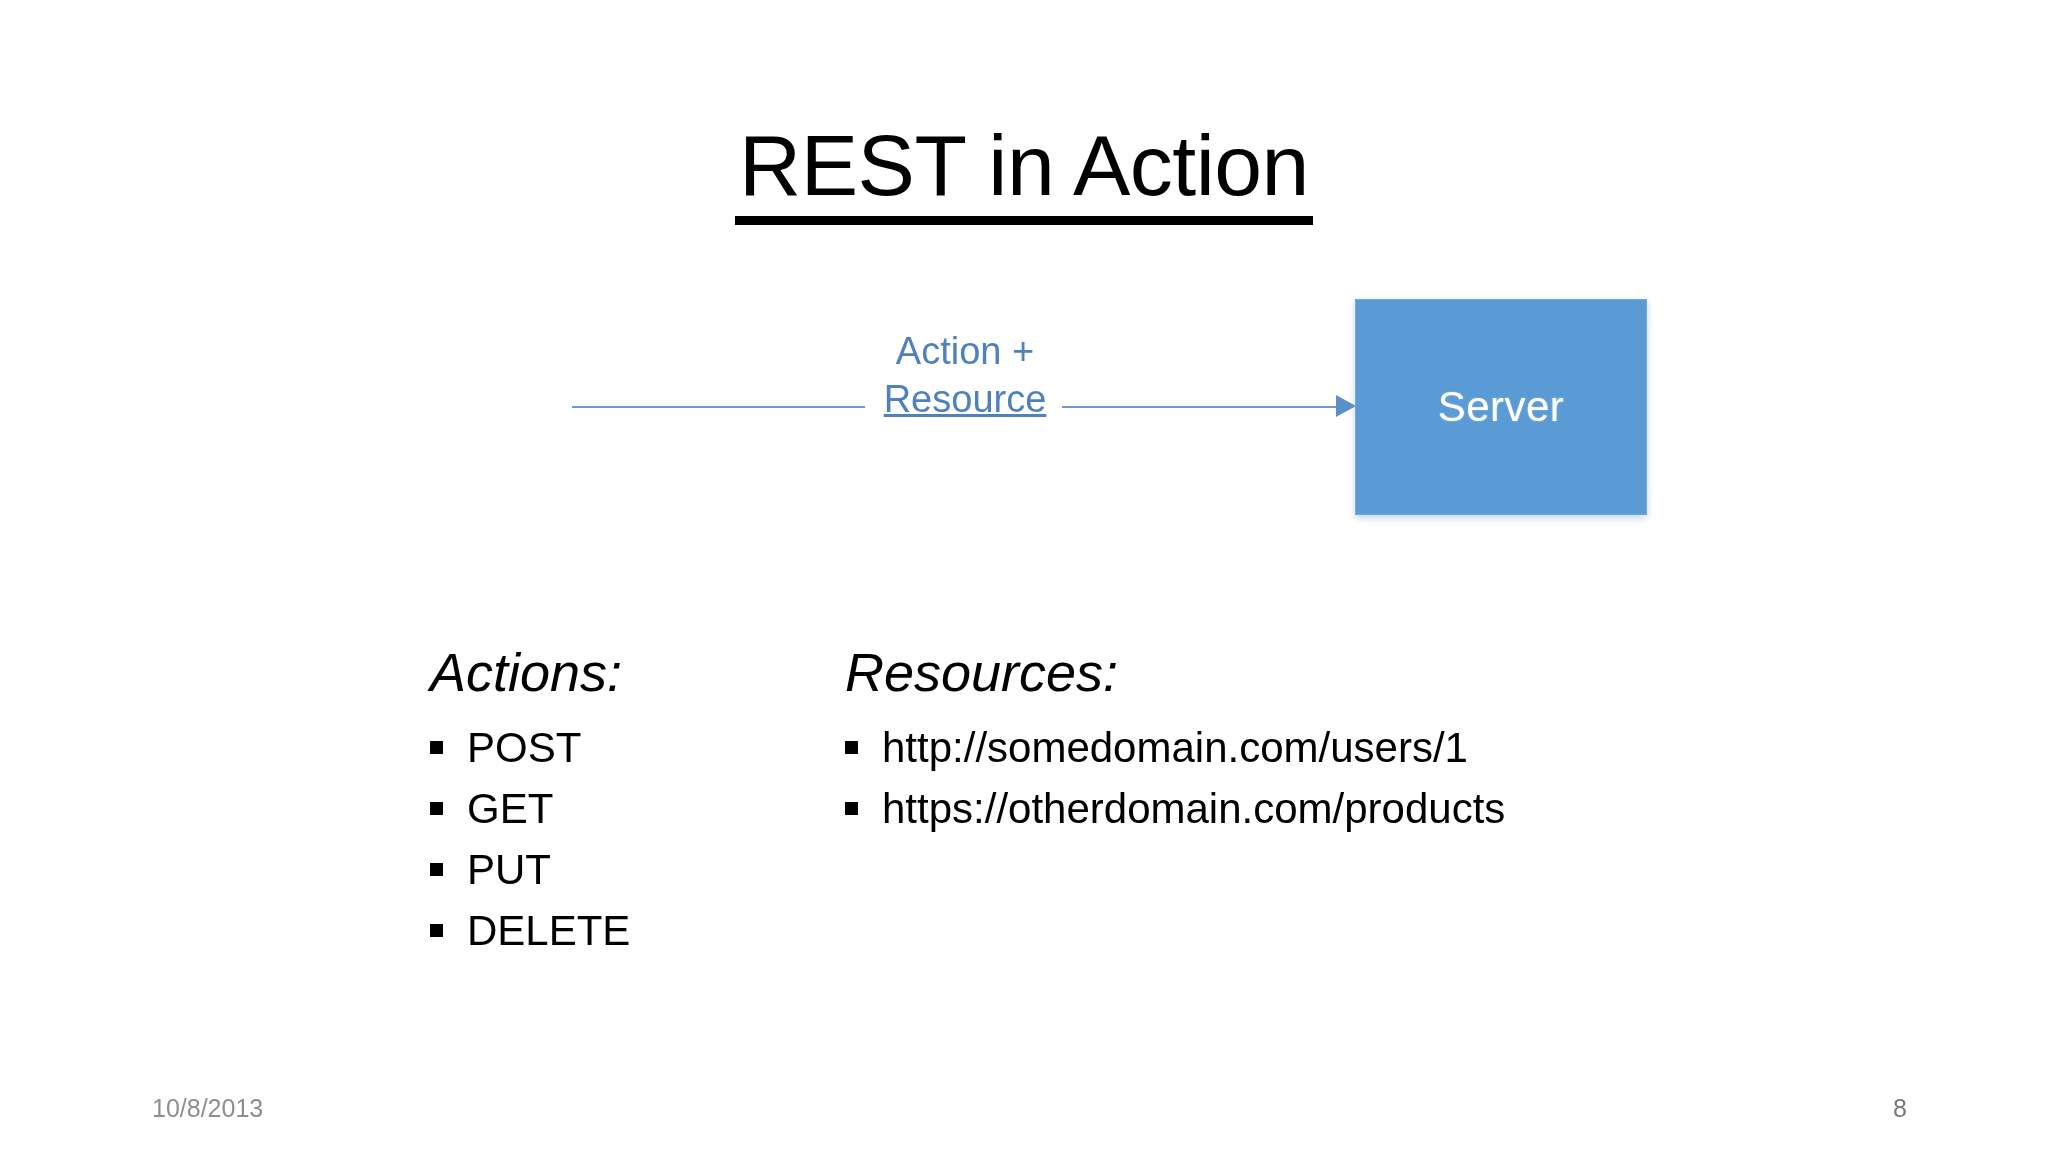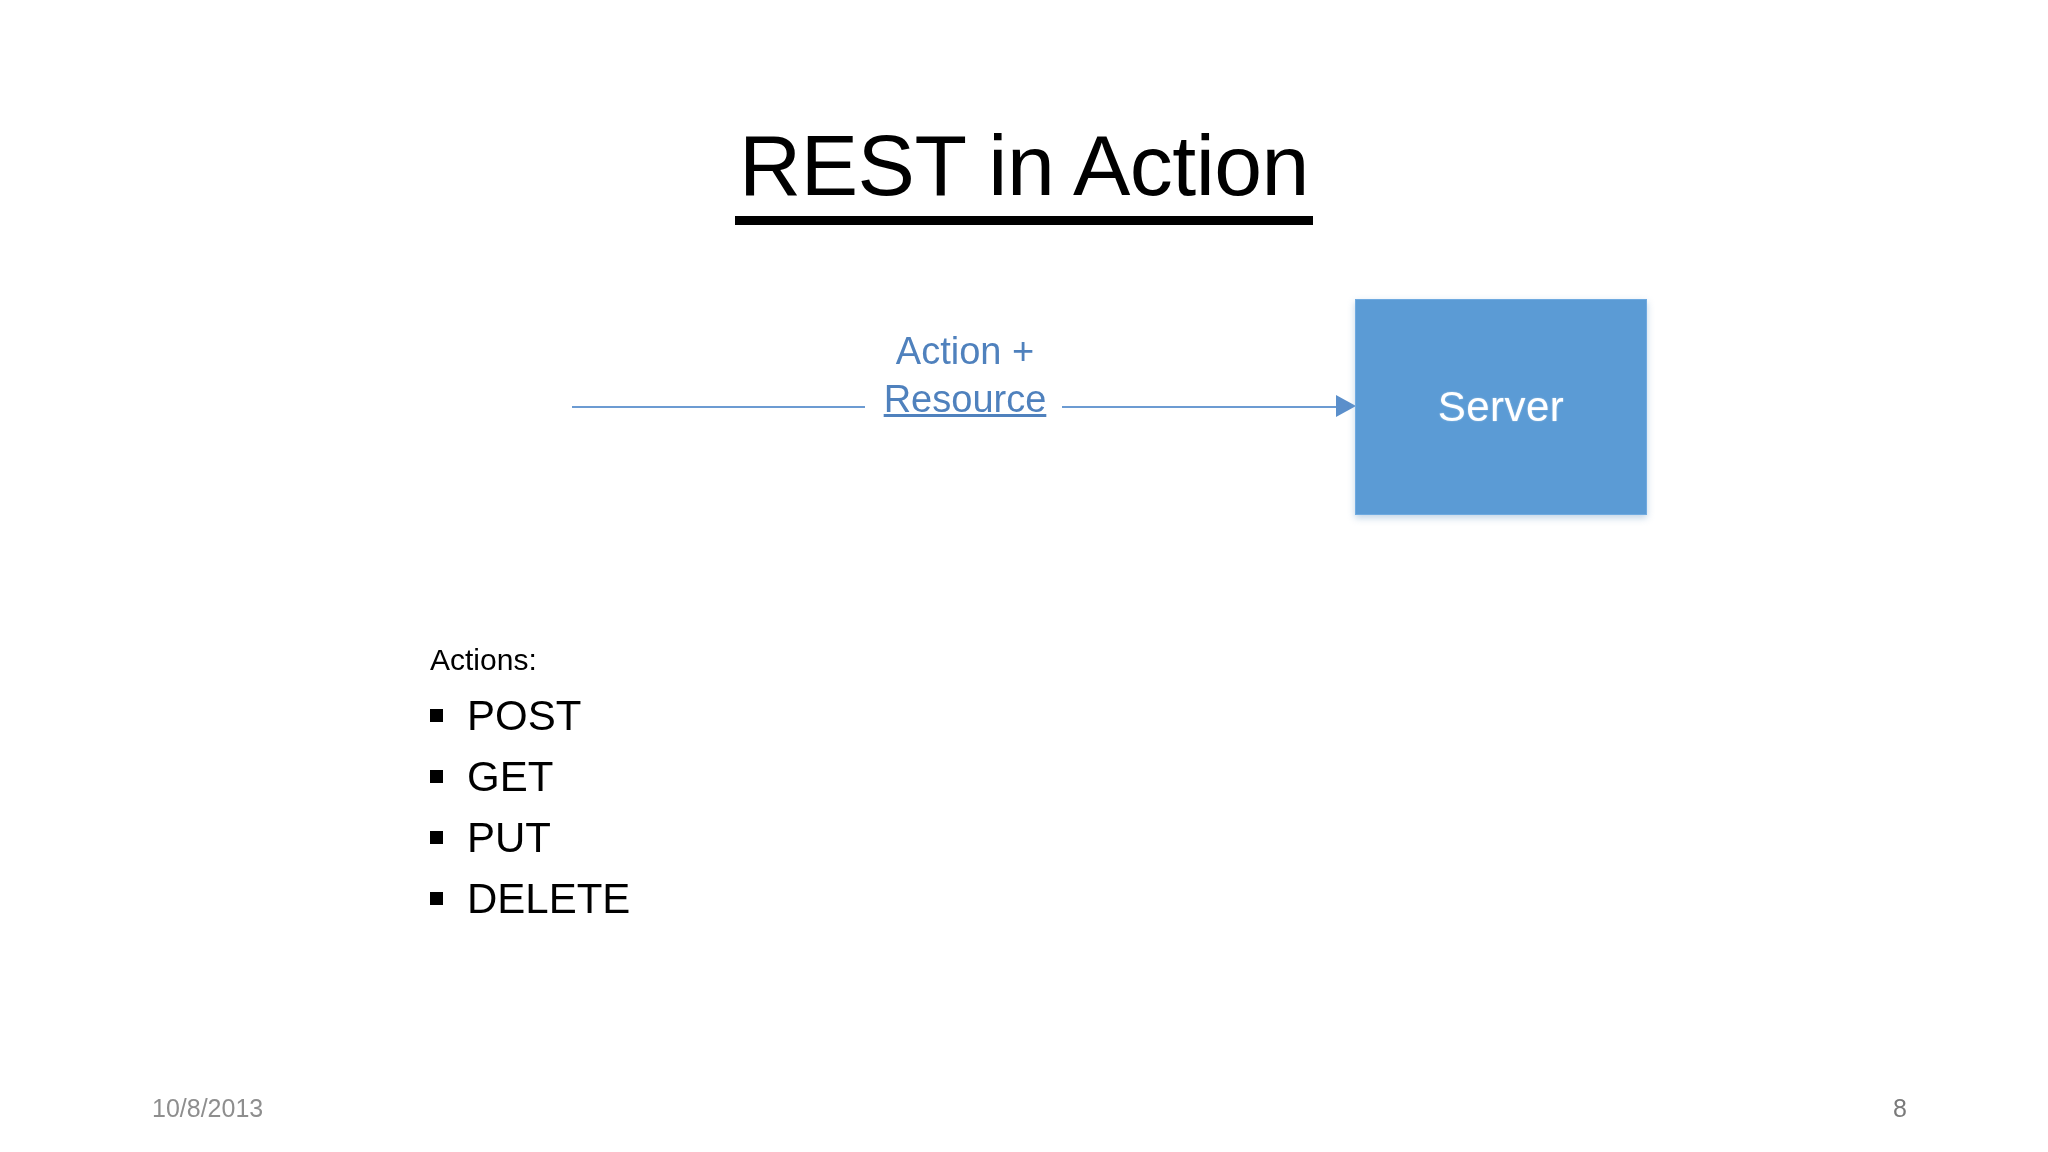--- a/index.html
+++ b/index.html
@@ -125,25 +125,26 @@
 
   
   .col {
     position: absolute;
     top: 645px;
   }
   #actions-col { left: 430px; }
   #resources-col { left: 845px; }
 
   .col-heading {
-    font-size: 30px;
+    font-size: 54px;
     color: #000000;
     line-height: 1;
-    margin-bottom: 20px;
+    margin-bottom: 28px;
     white-space: nowrap;
+    font-style: italic;
   }
   .bullet-list {
     list-style: none;
     margin: 0;
     padding: 0;
   }
   .bullet-item {
     display: flex;
     align-items: baseline;
     height: 61px;
@@ -223,17 +224,30 @@
         <span class="bullet-mark"></span>
         <span class="bullet-text">PUT</span>
       </li>
       <li class="bullet-item">
         <span class="bullet-mark"></span>
         <span class="bullet-text">DELETE</span>
       </li>
     </ul>
   </div>
 
+  <div class="col" id="resources-col">
+    <div class="col-heading">Resources:</div>
+    <ul class="bullet-list">
+      <li class="bullet-item">
+        <span class="bullet-mark"></span>
+        <span class="bullet-text">http://somedomain.com/users/1</span>
+      </li>
+      <li class="bullet-item">
+        <span class="bullet-mark"></span>
+        <span class="bullet-text">https://otherdomain.com/products</span>
+      </li>
+    </ul>
+  </div>
 
   <div id="footer-date">10/8/2013</div>
   <div id="footer-page">8</div>
 
 </div>
 
 </body></html>

